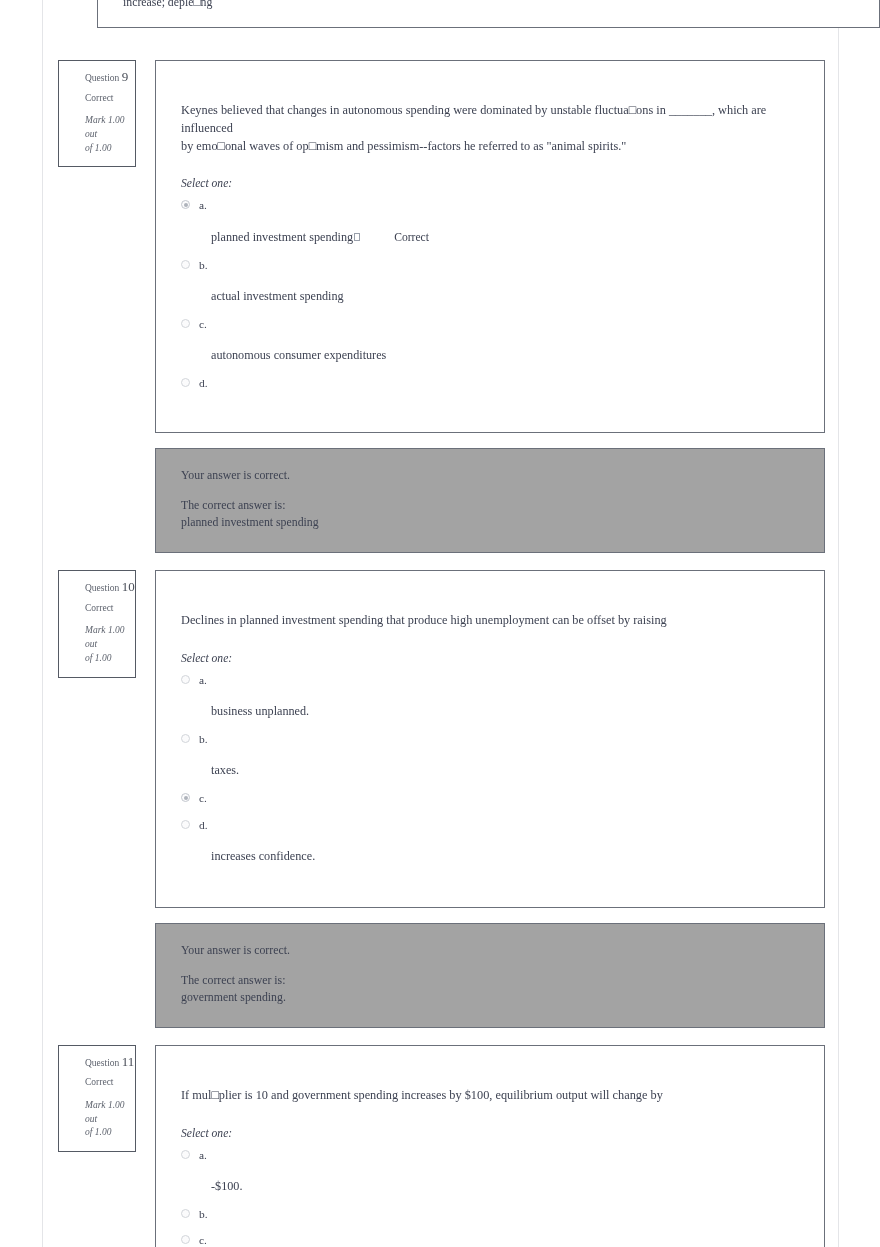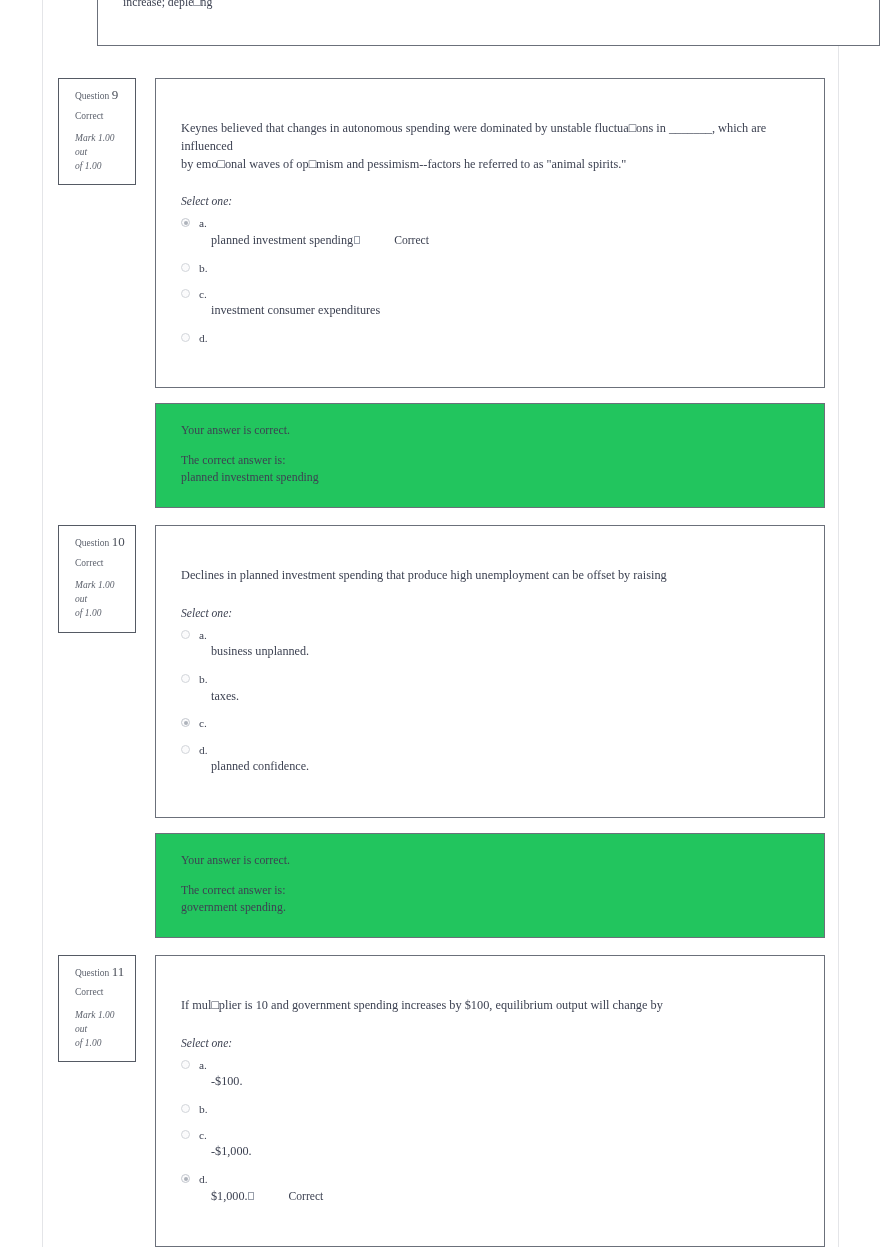--- a/index.html
+++ b/index.html
@@ -43,21 +43,21 @@
     box-sizing: border-box;
   }
 
   
   .qinfo {
     position: absolute;
     left: 58px;
     width: 78px;
     box-sizing: border-box;
     border: 1px solid #555a64;
-    padding: 9px 9px 11px 16px;
+    padding: 9px 9px 11px 26px;
     line-height: 1.0;
   }
   .qinfo .qnum {
     font-size: 9.5px;
     color: #5d626d;
     margin-bottom: 10px;
     white-space: nowrap;
   }
   .qinfo .qnum b {
     font-weight: normal;
@@ -142,38 +142,38 @@
     font-size: 11.4px;
     color: #3d4252;
     line-height: 1.25;
     display: block;
   }
   .atext {
     font-size: 12.2px;
     color: #3d4252;
     line-height: 1.3;
     display: block;
-    margin-top: 2px;
+    margin-top: 17px;
     padding-left: 12px;
   }
   .atext .fb {
     display: inline-block;
     margin-left: 34px;
     font-size: 11.6px;
     color: #3d4252;
   }
 
   
   .fbcard {
     margin-left: 97px;
     margin-top: 15px;
     border: 1px solid #6b707a;
     box-sizing: border-box;
     padding: 19px 14px 21px 25px;
-    background: #22c55e;
+    background: #a3a3a3;
   }
   .fbcard .line1 {
     font-size: 11.8px;
     margin: 0 0 14px 0;
     color: #3d4252;
   }
   .fbcard .line2 {
     font-size: 11.8px;
     margin: 0;
     color: #3d4252;
@@ -181,21 +181,21 @@
   }
 
   
   .clip-top {
     margin-left: 97px;
     border: 1px solid #6b707a;
     border-top: none;
     box-sizing: border-box;
     padding: 0 25px 14px 25px;
     background: #fff;
-    height: 46px;
+    height: 28px;
     position: relative;
     overflow: hidden;
   }
   .clip-top .line2 {
     font-size: 11.8px;
     color: #3d4252;
     position: absolute;
     top: -5px;
     left: 25px;
   }
@@ -235,26 +235,27 @@
 
         <li class="answer">
           <span class="radio checked"></span>
           <span class="alabel">a.</span>
           <span class="atext"><span>planned investment spending</span><span class="mglyph"></span><span class="fb">Correct</span></span>
         </li>
 
         <li class="answer">
           <span class="radio"></span>
           <span class="alabel">b.</span>
+          <span class="atext">actual investment spending</span>
         </li>
 
         <li class="answer">
           <span class="radio"></span>
           <span class="alabel">c.</span>
-          <span class="atext">investment consumer expenditures</span>
+          <span class="atext">autonomous consumer expenditures</span>
         </li>
 
         <li class="answer">
           <span class="radio"></span>
           <span class="alabel">d.</span>
         </li>
 
       </ul>
     </div>
 
@@ -293,21 +294,21 @@
         </li>
 
         <li class="answer">
           <span class="radio checked"></span>
           <span class="alabel">c.</span>
         </li>
 
         <li class="answer">
           <span class="radio"></span>
           <span class="alabel">d.</span>
-          <span class="atext">planned confidence.</span>
+          <span class="atext">increases confidence.</span>
         </li>
 
       </ul>
     </div>
 
     <div class="fbcard">
       <p class="line1">Your answer is correct.</p>
       <p class="line2"><span>The correct answer is:</span><br><span>government spending.</span></p>
     </div>
 

